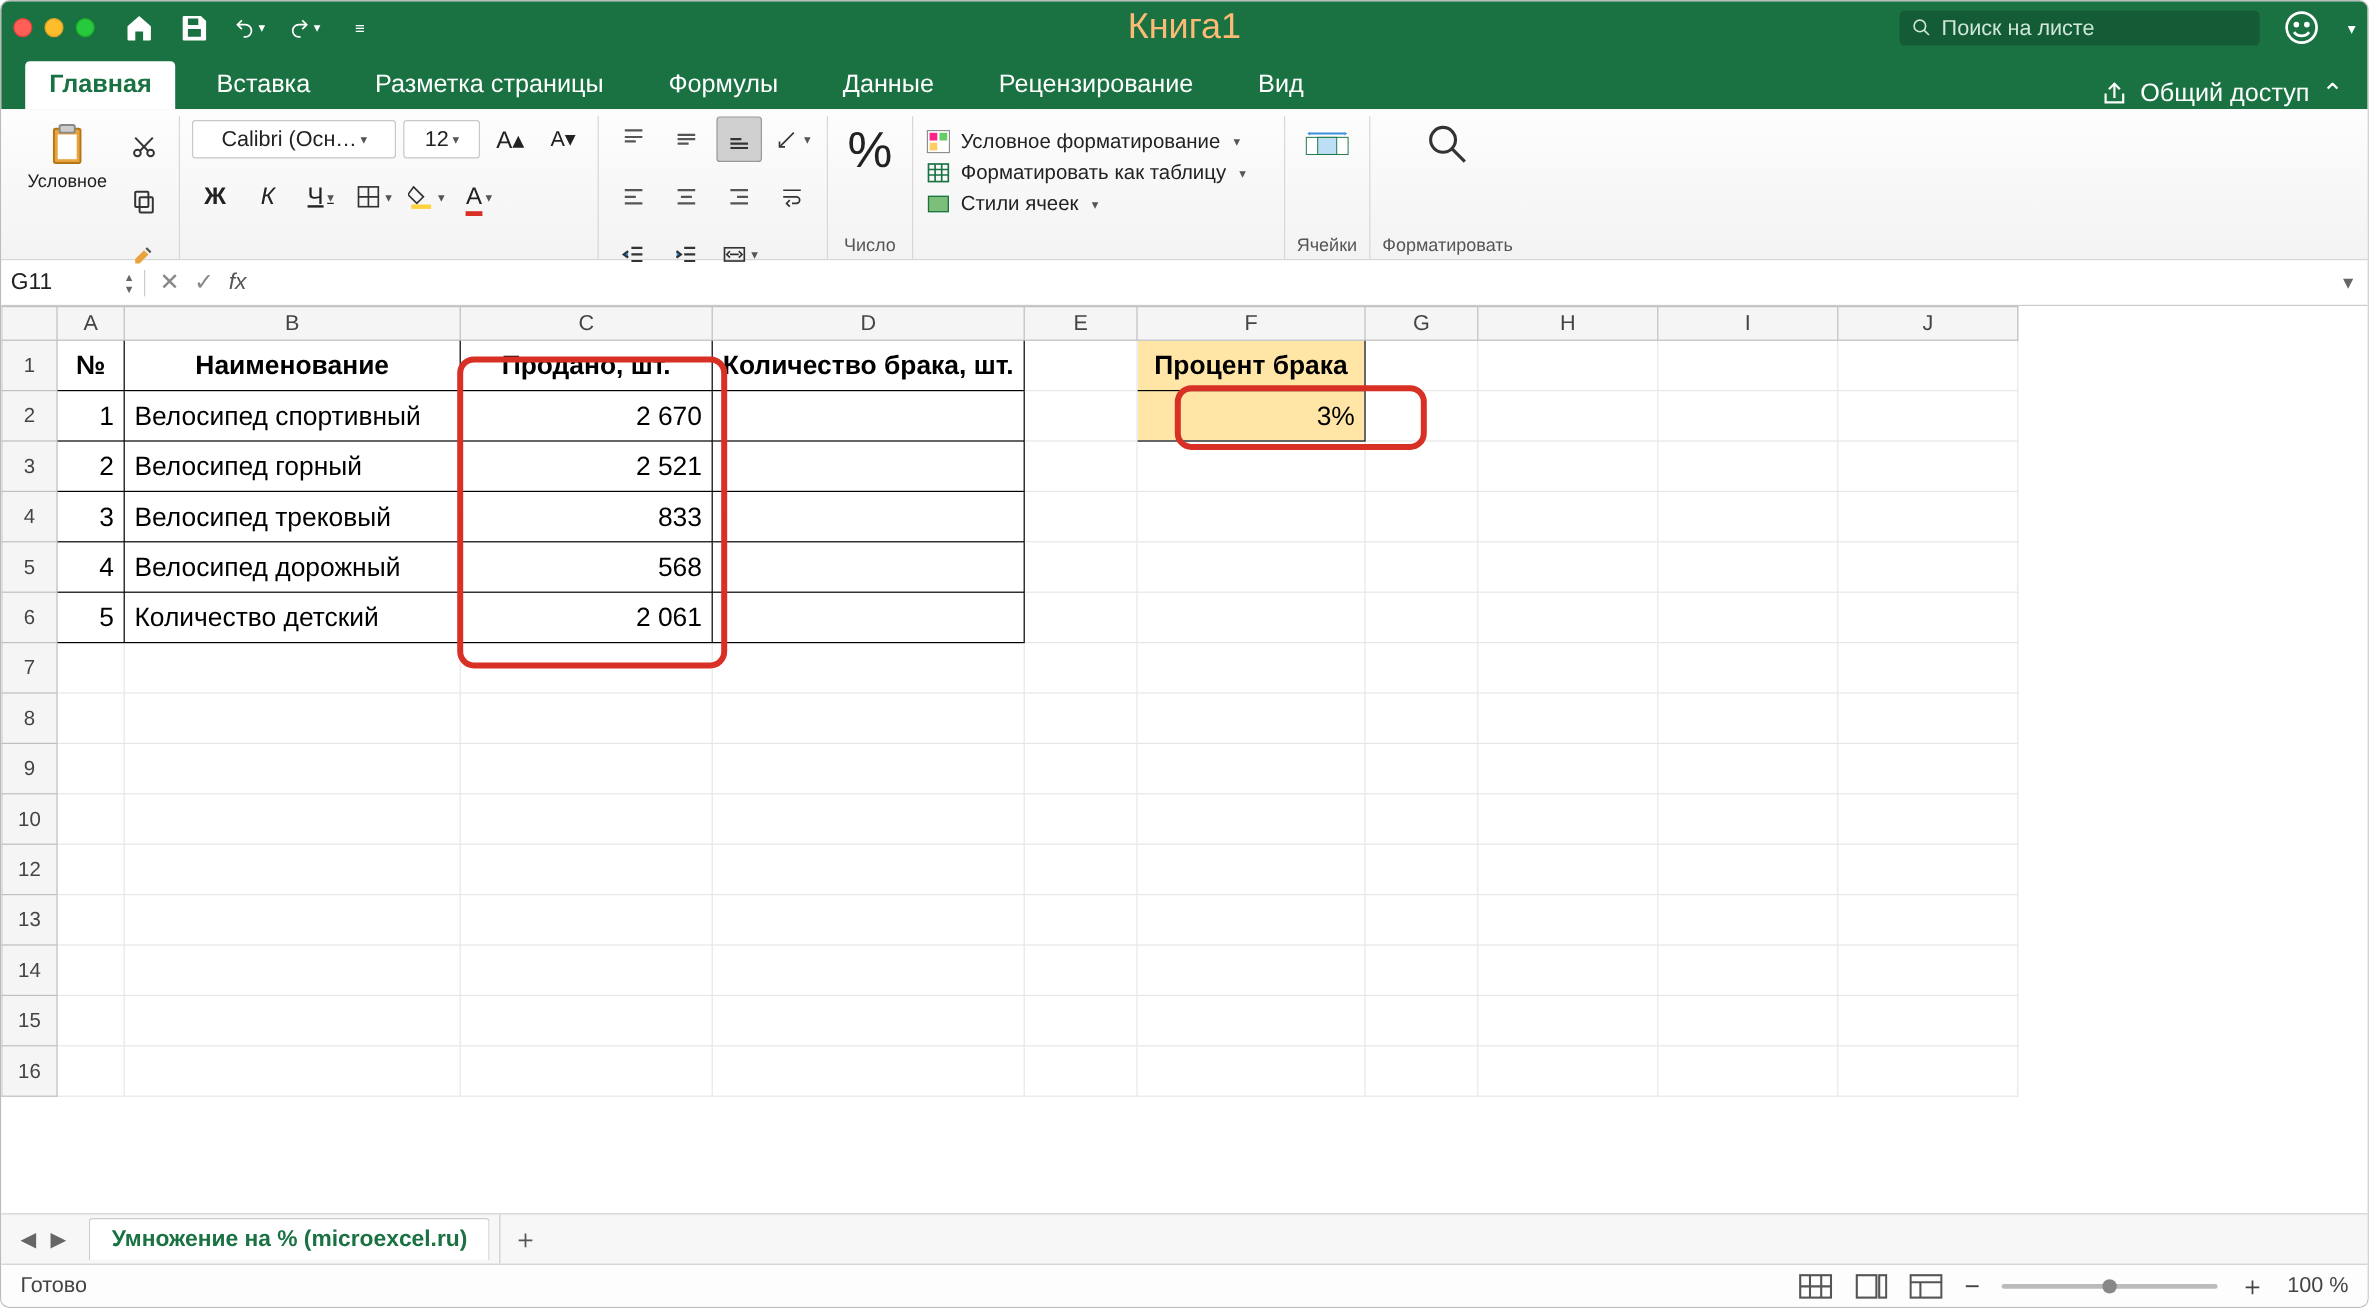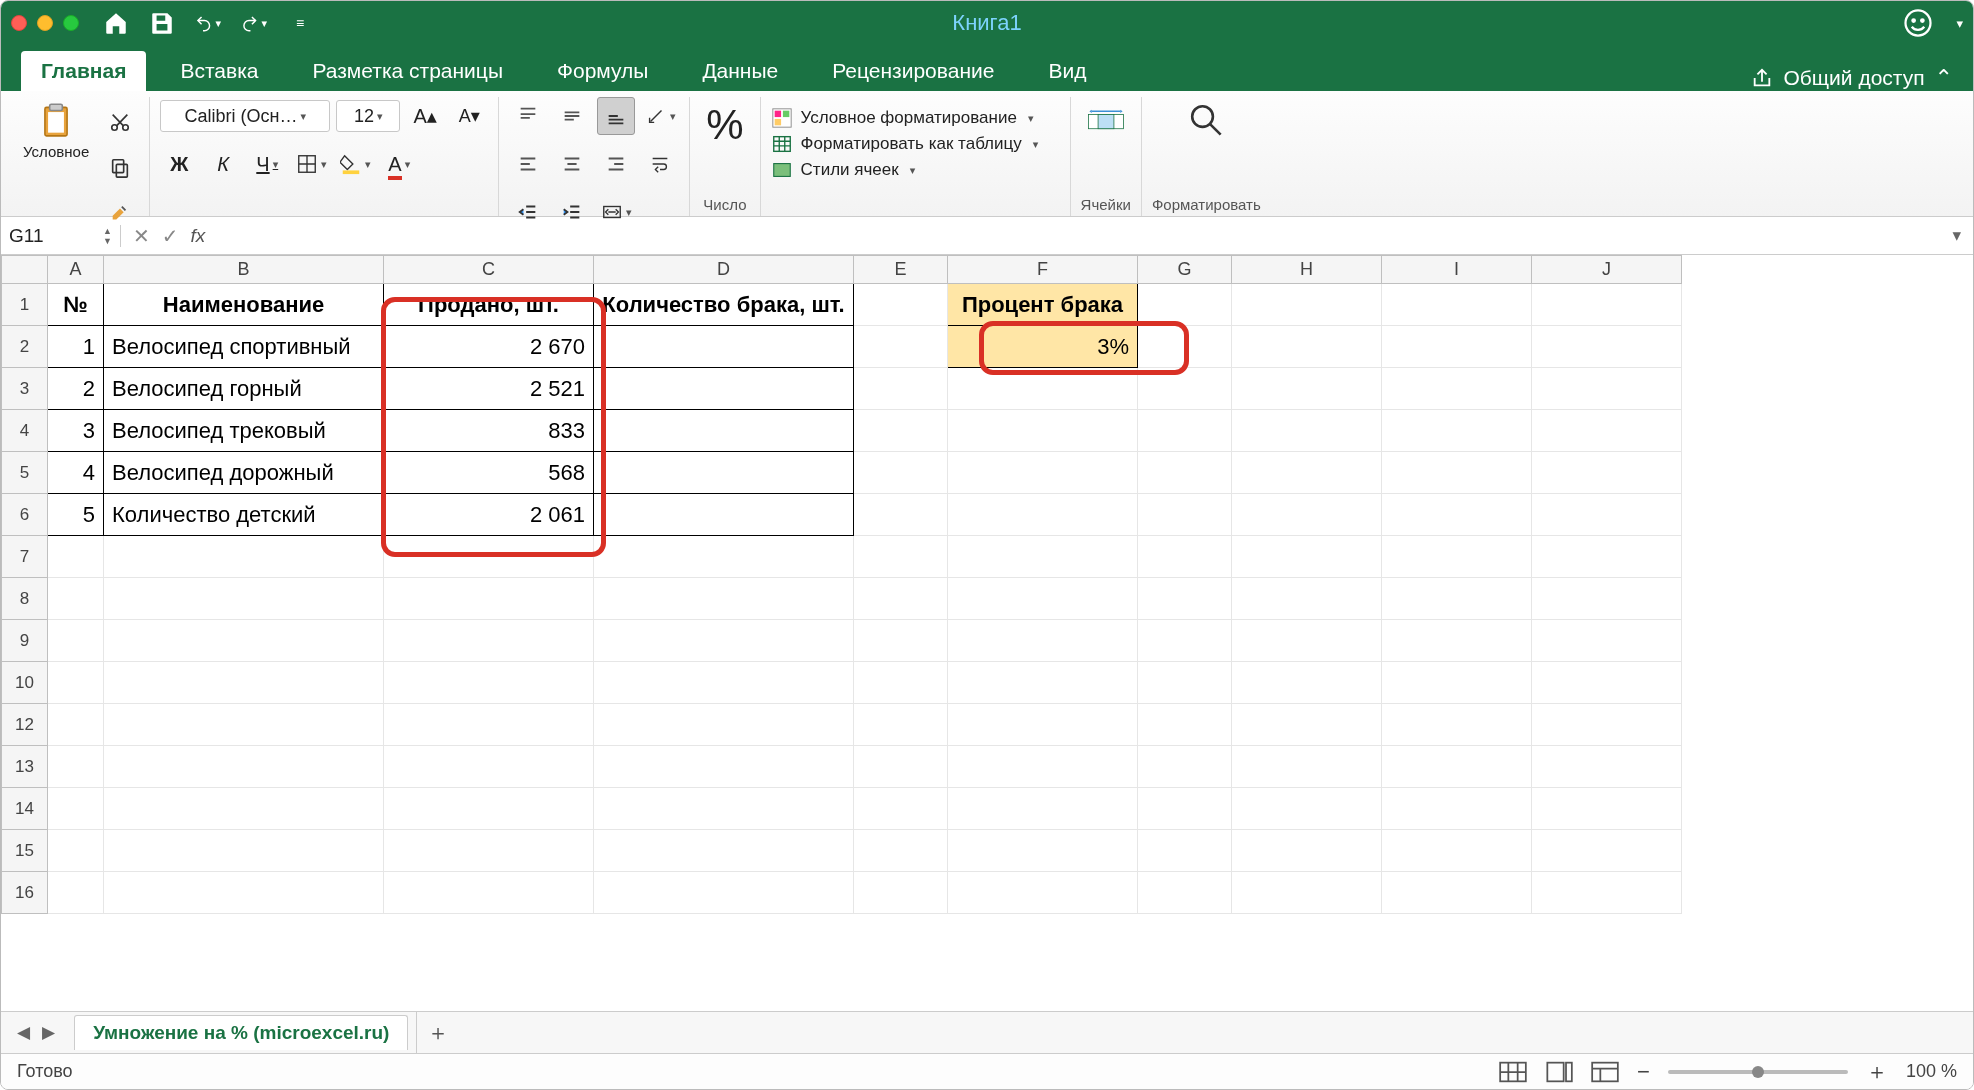--- a/index.html
+++ b/index.html
@@ -42,21 +42,21 @@
     padding: 0 10px;
     position: relative;
   }
   .traffic-lights { display: flex; gap: 10px; align-items: center; margin-right: 24px; }
   .tl { width: 16px; height: 16px; border-radius: 50%; }
   .tl.close { background: #ff5f56; border: 1px solid #e0443e; }
   .tl.min   { background: #ffbd2e; border: 1px solid #dea123; }
   .tl.max   { background: #27c93f; border: 1px solid #1aab29; }
   .qat { display: flex; align-items: center; gap: 20px; }
   .qat-icon { width: 26px; height: 26px; display: inline-flex; align-items:center; justify-content:center; fill:#fff; color:#fff; }
-  .title-text { position: absolute; left: 50%; transform: translateX(-50%); font-size: 22px; color: #7dd3fc; }
+  .title-text { position: absolute; left: 50%; transform: translateX(-50%); font-size: 30px; color: #fdba74; }
   .title-right { margin-left: auto; display:flex; align-items:center; gap:20px; }
   .search-box { display:flex; align-items:center; gap:6px; background: var(--excel-green-dark); border-radius:4px; padding:3px 10px; width: 300px; }
   .search-box input { background:transparent; border:none; color:#cfe6d8; font-size:18px; outline:none; width:100%; }
   .search-box input::placeholder { color:#cfe6d8; }
   .smiley { width:30px; height:30px; display:inline-flex; align-items:center; justify-content:center; }
 
   
   .tabsbar {
     background: var(--excel-green);
     display: flex;
@@ -210,20 +210,27 @@
         <svg viewBox="0 0 24 24" fill="none" stroke="#fff" stroke-width="2">
             <path d="M15 14l5-5-5-5"></path>
             <path d="M20 9h-9a7 7 0 0 0 0 14h2"></path>
           </svg>
         <span class="dropdown-caret" style="color:#fff">▾</span>
       </span>
       <span class="qat-icon" style="font-size:14px;">≡</span>
     </div>
     <div class="title-text">Книга1</div>
     <div class="title-right">
+      <div class="search-box">
+        <svg width="18" height="18" viewBox="0 0 24 24" fill="none" stroke="#cfe6d8" stroke-width="2">
+            <circle cx="10" cy="10" r="7"></circle>
+            <path d="M21 21l-6-6"></path>
+          </svg>
+        <input type="text" placeholder="Поиск на листе" style="">
+      </div>
       <span class="smiley">
         <svg viewBox="0 0 24 24" fill="none" stroke="#fff" stroke-width="1.8">
             <circle cx="12" cy="12" r="10"></circle>
             <circle cx="8.5" cy="10" r="1" fill="#fff"></circle>
             <circle cx="15.5" cy="10" r="1" fill="#fff"></circle>
             <path d="M7 15c1.5 2 3 2.5 5 2.5s3.5-.5 5-2.5"></path>
           </svg>
       </span>
       <span class="dropdown-caret" style="color:#fff; font-size:13px">▾</span>
     </div>

